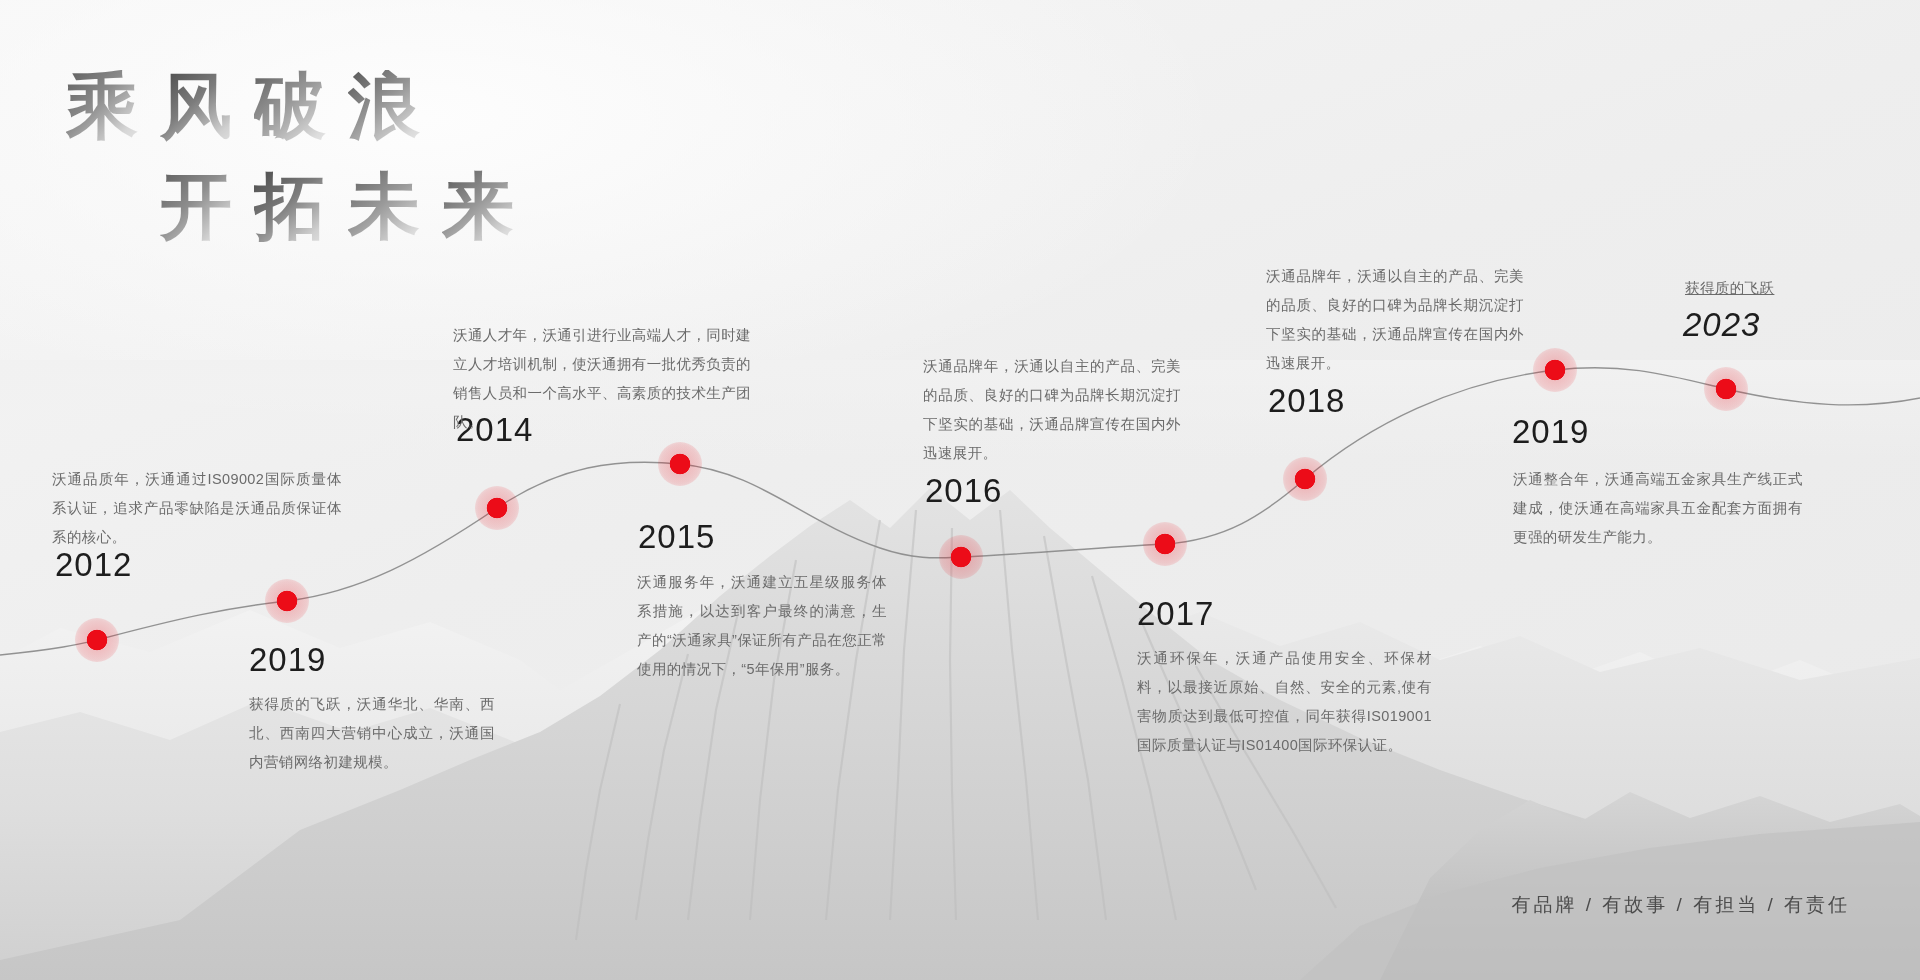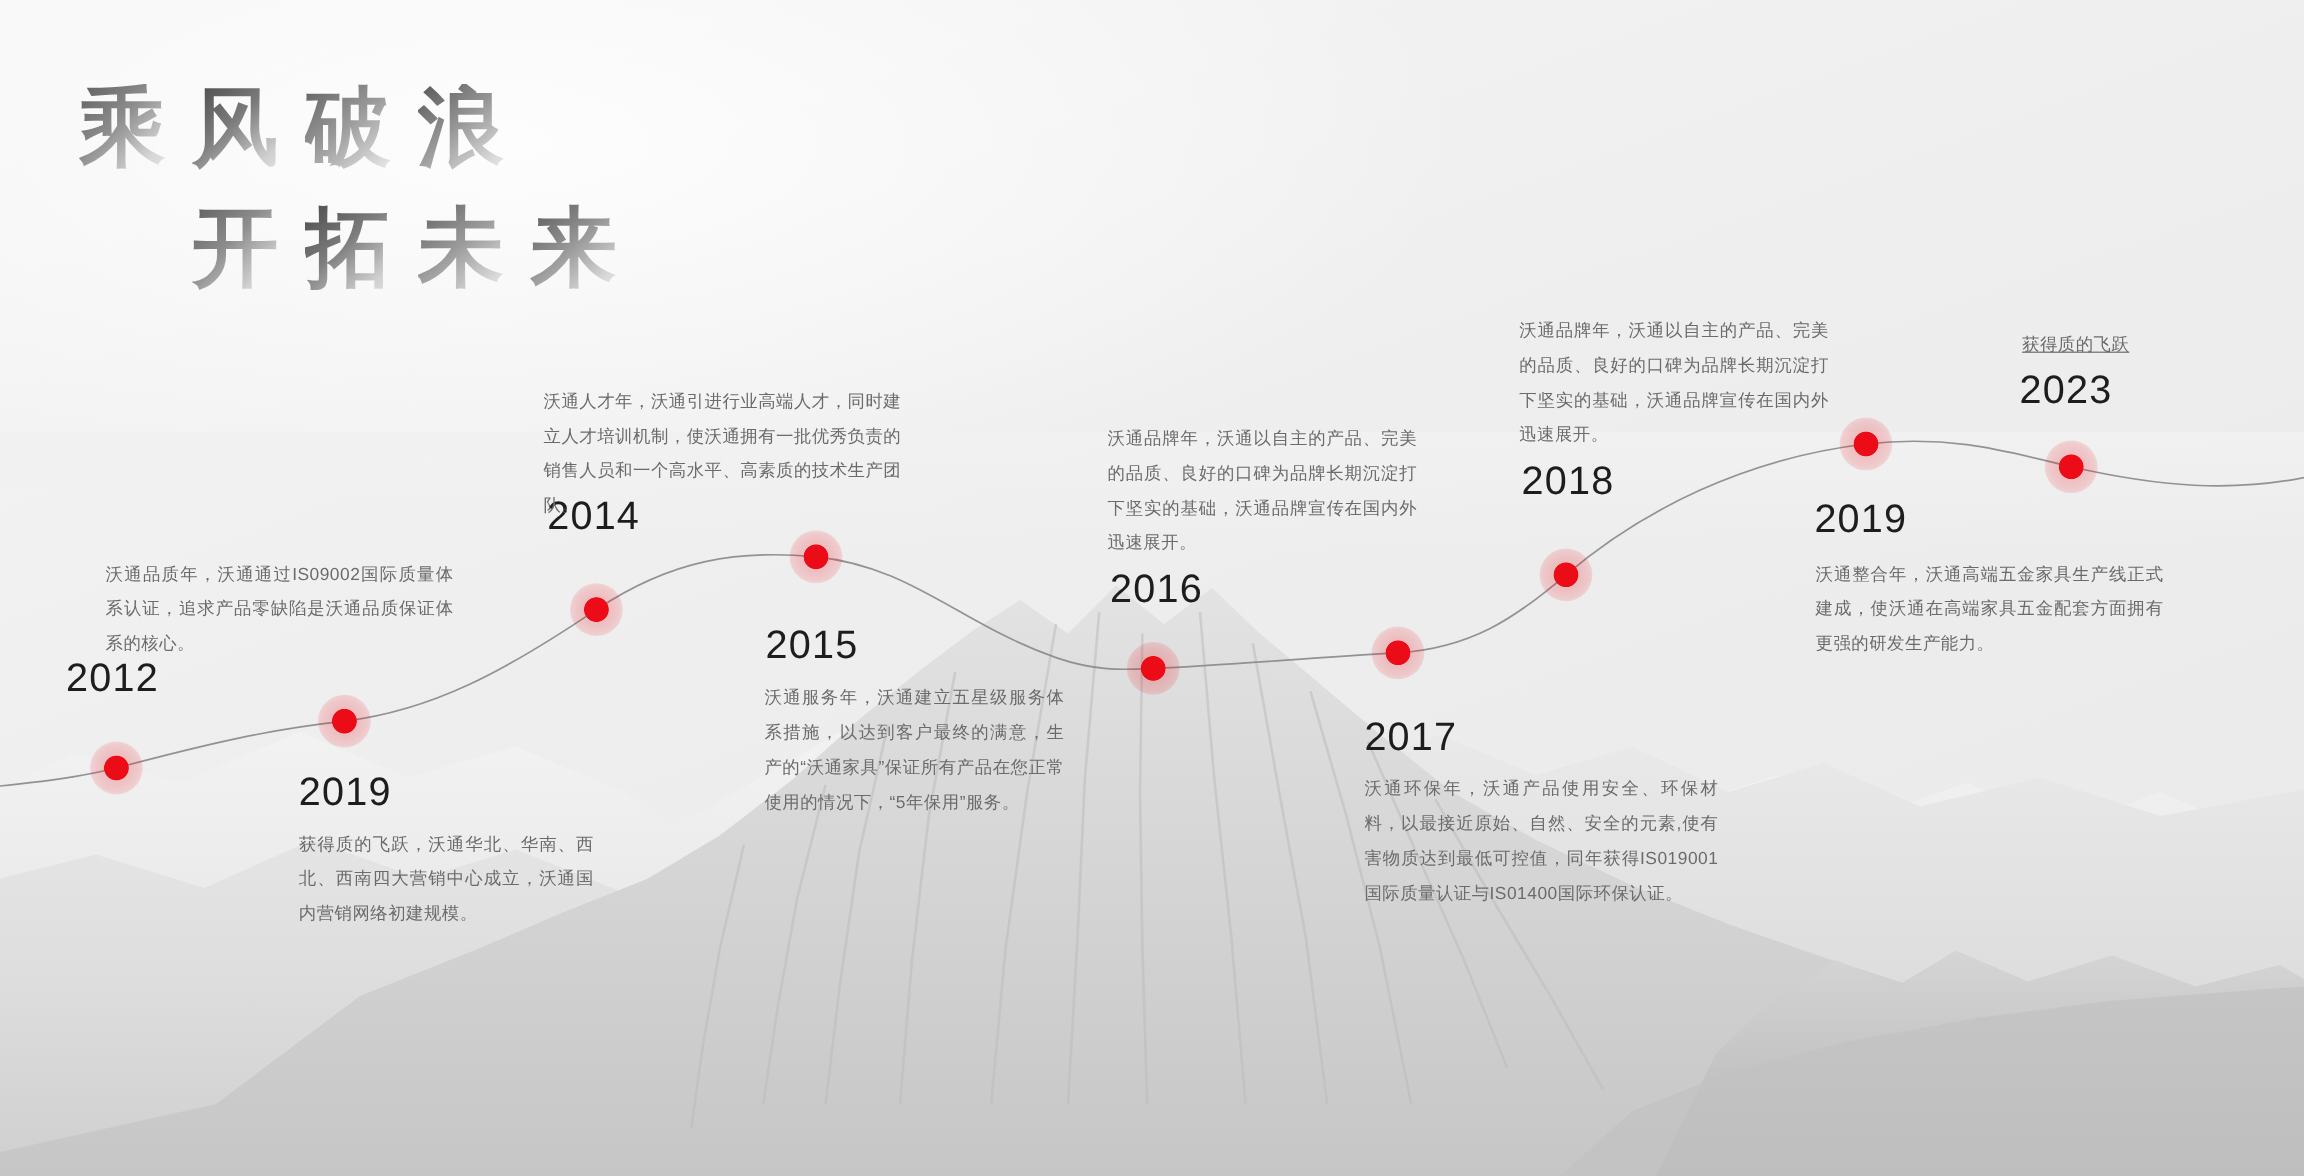--- a/index.html
+++ b/index.html
@@ -205,21 +205,21 @@
                C1030,554 1090,548 1165,544
                C1225,540 1262,516 1305,479
                C1370,424 1455,382 1555,370
                C1625,362 1672,376 1726,389
                C1800,406 1860,410 1920,398" fill="none" stroke="#8a8a8a" stroke-width="1.4" opacity="0.92"></path>
     </svg>
 
     <div class="node">
       <div class="dot" style="left:97px;top:640px;"></div>
       <div class="year" style="left:55px;top:546px;">2012</div>
-      <div class="desc" style="left:52px;top:465px;width:290px;margin-left:36px;">沃通品质年，沃通通过IS09002国际质量体系认证，追求产品零缺陷是沃通品质保证体系的核心。</div>
+      <div class="desc" style="left:52px;top:465px;width:290px;">沃通品质年，沃通通过IS09002国际质量体系认证，追求产品零缺陷是沃通品质保证体系的核心。</div>
     </div>
 
     <div class="node">
       <div class="dot" style="left:287px;top:601px;"></div>
       <div class="year" style="left:249px;top:641px;">2019</div>
       <div class="desc" style="left:249px;top:690px;width:246px;">获得质的飞跃，沃通华北、华南、西北、西南四大营销中心成立，沃通国内营销网络初建规模。</div>
     </div>
 
     <div class="node">
       <div class="dot" style="left:497px;top:508px;"></div>
@@ -252,20 +252,21 @@
     </div>
 
     <div class="node">
       <div class="dot" style="left:1555px;top:370px;"></div>
       <div class="year" style="left:1512px;top:413px;">2019</div>
       <div class="desc" style="left:1513px;top:465px;width:290px;">沃通整合年，沃通高端五金家具生产线正式建成，使沃通在高端家具五金配套方面拥有更强的研发生产能力。</div>
     </div>
 
     <div class="node">
       <div class="dot" style="left:1726px;top:389px;"></div>
-      <div class="year" style="left:1683px;top:306px;">2023</div>
+      <div class="year" style="left:1683px;top:306px;font-style:italic;">2023</div>
       <div class="caption" style="left:1685px;top:274px;">获得质的飞跃</div>
     </div>
 
   </div>
 
+  <div id="tagline">有品牌 / 有故事 / 有担当 / 有责任</div>
 
 </div>
 
 </body></html>

